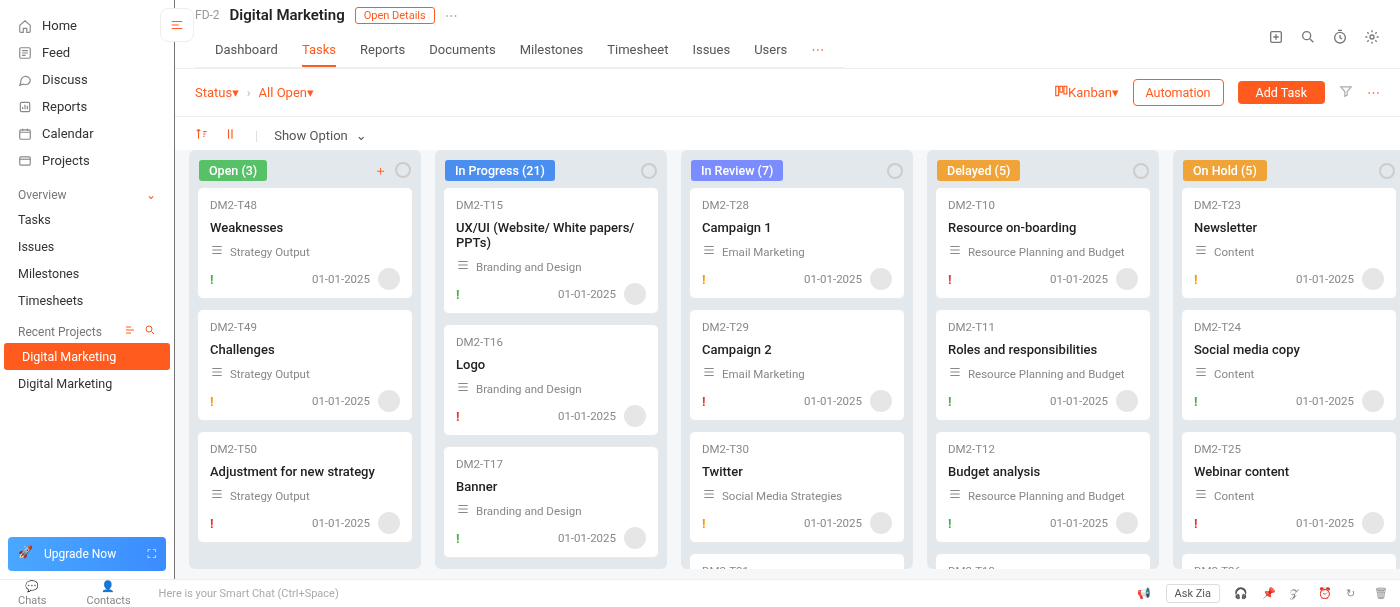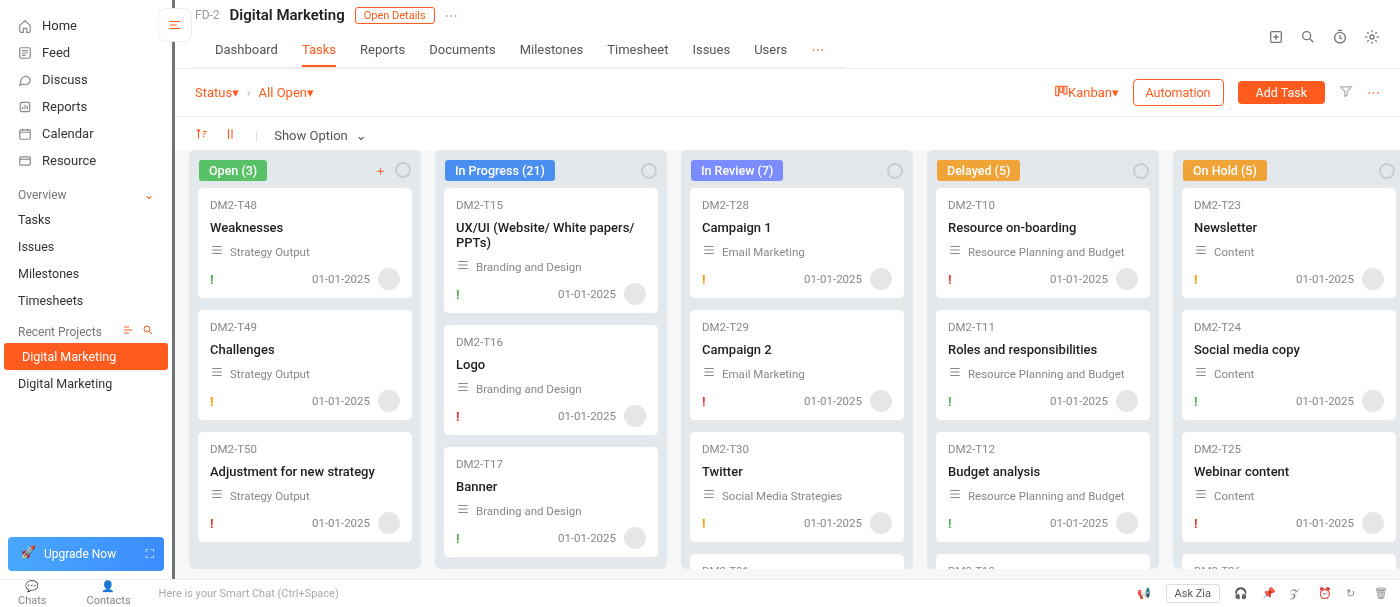--- a/index.html
+++ b/index.html
@@ -2,21 +2,21 @@
 <html><head>
   <meta charset="utf-8">
   <style>
     * { box-sizing: border-box; margin: 0; padding: 0; }
     html, body { height: 100%; font-family: -apple-system, BlinkMacSystemFont, "Segoe UI", Roboto, sans-serif; font-size: 13px; color: #222; background: #fff; overflow: hidden; }
     body { display: flex; flex-direction: column; height: 607px; width: 1400px; }
 
     .main { display: flex; flex: 1; overflow: hidden; }
 
     
-    .sidebar { width: 175px; background: #fff; border-right: 3px solid #737373; display: flex; flex-direction: column; position: relative; text-align: right; }
+    .sidebar { width: 175px; background: #fff; border-right: 1px solid #737373; display: flex; flex-direction: column; position: relative; }
     .sidebar-top { padding: 12px 0 4px; }
     .nav-item { display: flex; align-items: center; gap: 10px; padding: 6px 18px; color: #333; cursor: pointer; font-size: 13px; }
     .nav-item .ico { width: 14px; height: 14px; display: inline-flex; align-items: center; justify-content: center; color: #888; }
     .nav-item.active { background: #ff5b1f; color: #fff; border-radius: 3px; margin: 0 4px; padding: 6px 14px; }
     .sidebar-section-title { padding: 10px 18px 4px; color: #777; font-size: 12px; display:flex; align-items:center; justify-content:space-between;}
     .sidebar-section-title .chev { color:#ff5b1f; }
     .sidebar-section-title .rp-icons { display:flex; gap:8px; color:#ff5b1f; }
     .sidebar-sub .nav-item { padding-left: 18px; font-size: 12.5px; }
 
     .sidebar-toggle { position: absolute; top: 8px; right: -20px; width: 34px; height: 34px; border-radius: 8px; background: #fff; border: 1px solid #eee; display:flex; align-items:center; justify-content:center; color:#ff5b1f; z-index:5; }
@@ -140,21 +140,21 @@
           </span>
           <span>Calendar</span>
         </div>
         <div class="nav-item">
           <span class="ico">
             <svg width="14" height="14" viewBox="0 0 24 24" stroke="currentColor" fill="none" stroke-width="2">
               <rect x="3" y="5" width="18" height="14" rx="2"></rect>
               <path d="M3 9h18"></path>
             </svg>
           </span>
-          <span>Resource</span>
+          <span>Projects</span>
         </div>
       </div>
 
     <div class="sidebar-section-title">
       <span>Overview</span>
       <span class="chev">⌄</span>
     </div>
     <div class="sidebar-sub" id="nav-overview">
         <div class="nav-item">
           <span>Tasks</span>

